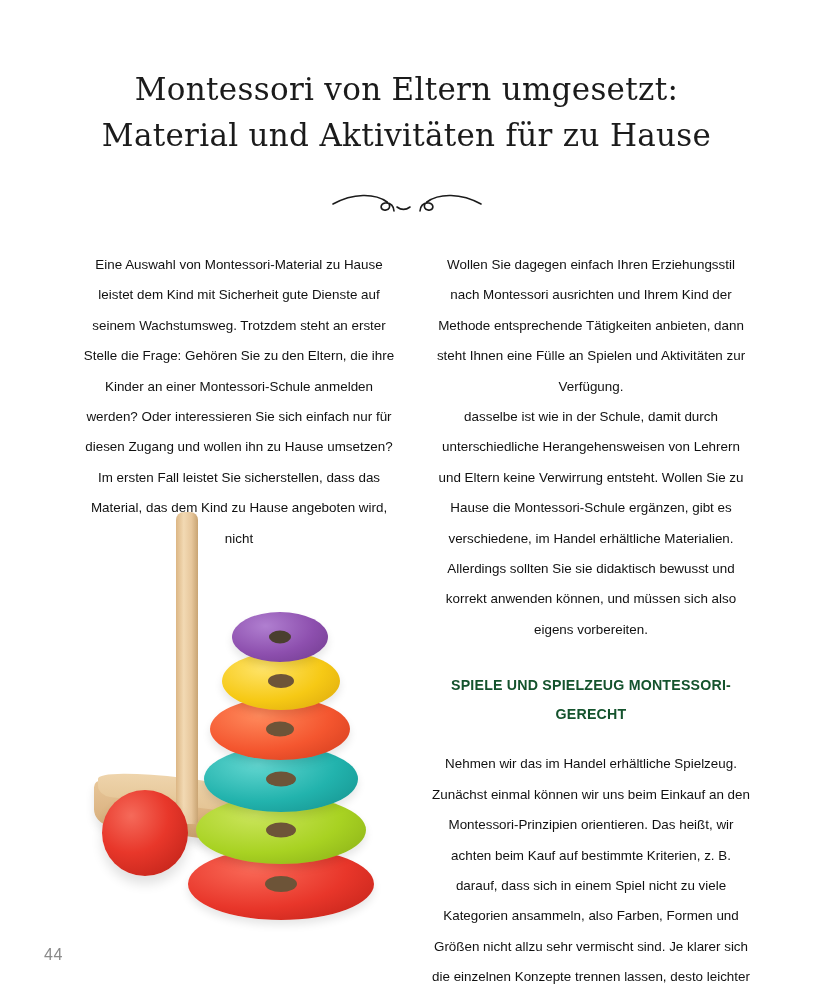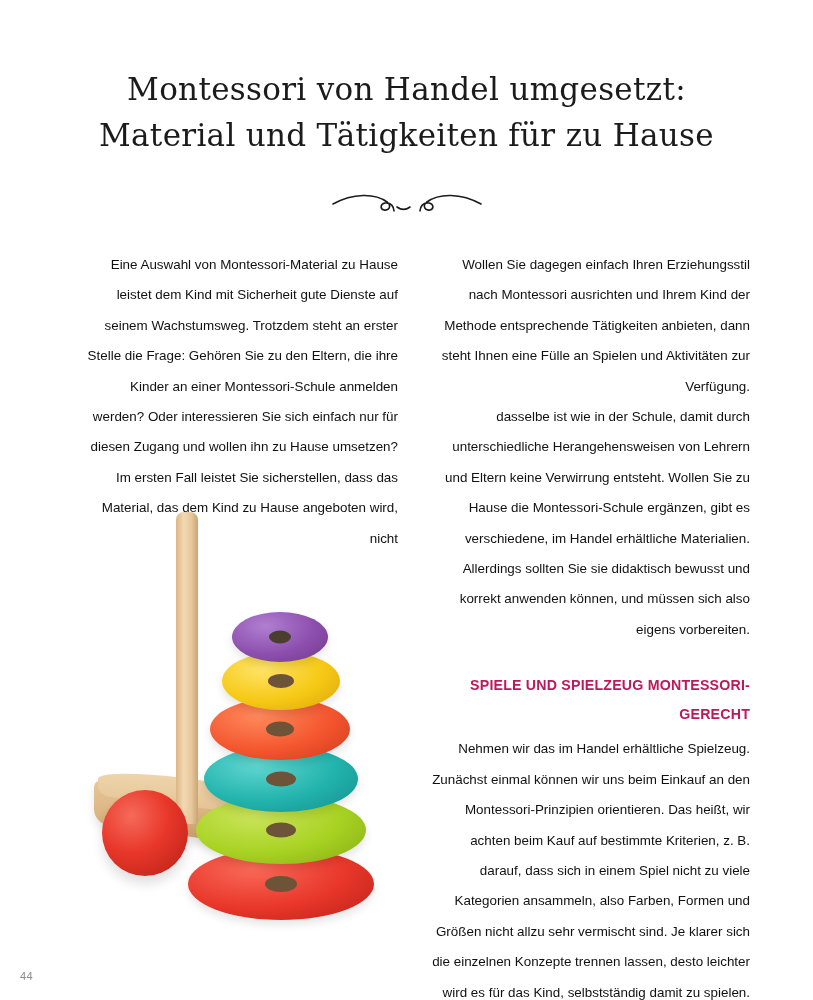--- a/index.html
+++ b/index.html
@@ -53,39 +53,39 @@
   }
 
   
   .col {
     position: absolute;
     top: 250px;
     width: 318px;
     font-size: 13.4px;
     line-height: 30.4px;
     color: #111111;
-    text-align: right;
+    text-align: center;
   }
   .col-left {
     left: 80px;
   }
   .col-right {
     left: 432px;
   }
   .col p {
     margin: 0;
   }
   .subhead {
     font-weight: bold;
     font-size: 14.2px;
     line-height: 29px;
     letter-spacing: 0.2px;
     margin-top: 26px;
-    margin-bottom: 5px;
-    color: #be185d;
+    margin-bottom: 20px;
+    color: #14532d;
   }
 
   
   .photo {
     position: absolute;
     left: 80px;
     top: 484px;
     width: 320px;
     height: 448px;
     overflow: hidden;
@@ -179,36 +179,35 @@
   .ring-green .hole { width: 30px; height: 15px; }
   .ring-red {
     left: 108px; top: 364px; width: 186px; height: 72px;
     background: radial-gradient(ellipse at 35% 28%, #fa6a58 0%, #e8362a 55%, #bc2017 100%);
   }
   .ring-red .hole { width: 32px; height: 16px; }
 
   
   .page-number {
     position: absolute;
-    left: 20px;
+    left: 44px;
     top: 946px;
-    font-size: 11px;
+    font-size: 16px;
     color: #8a8a8a;
     letter-spacing: 0.5px;
-    margin-top: 24px;
   }
 </style>
 </head>
 <body>
 
 <div class="page">
 
   <div class="title-block">
-    <div class="title-line">Montessori von Handel umgesetzt:</div>
-    <div class="title-line">Material und Tätigkeiten für zu Hause</div>
+    <div class="title-line">Montessori von Eltern umgesetzt:</div>
+    <div class="title-line">Material und Aktivitäten für zu Hause</div>
   </div>
 
   <div class="ornament">
     <svg width="160" height="30" viewBox="0 0 160 30" aria-hidden="true">
       <g fill="none" stroke="#1b1b1b" stroke-width="1.6" stroke-linecap="round">
         <path d="M6 14 C 26 3, 48 3, 60 12"></path>
         <path d="M60 12 c 5 4, 2 9, -3 8 c -4 -1, -4 -6, 1 -7 c 6 -1, 9 4, 9 8"></path>
         <path d="M154 14 C 134 3, 112 3, 100 12"></path>
         <path d="M100 12 c -5 4, -2 9, 3 8 c 4 -1, 4 -6, -1 -7 c -6 -1, -9 4, -9 8"></path>
         <path d="M70 17 c 4 3, 9 3, 13 0"></path>

